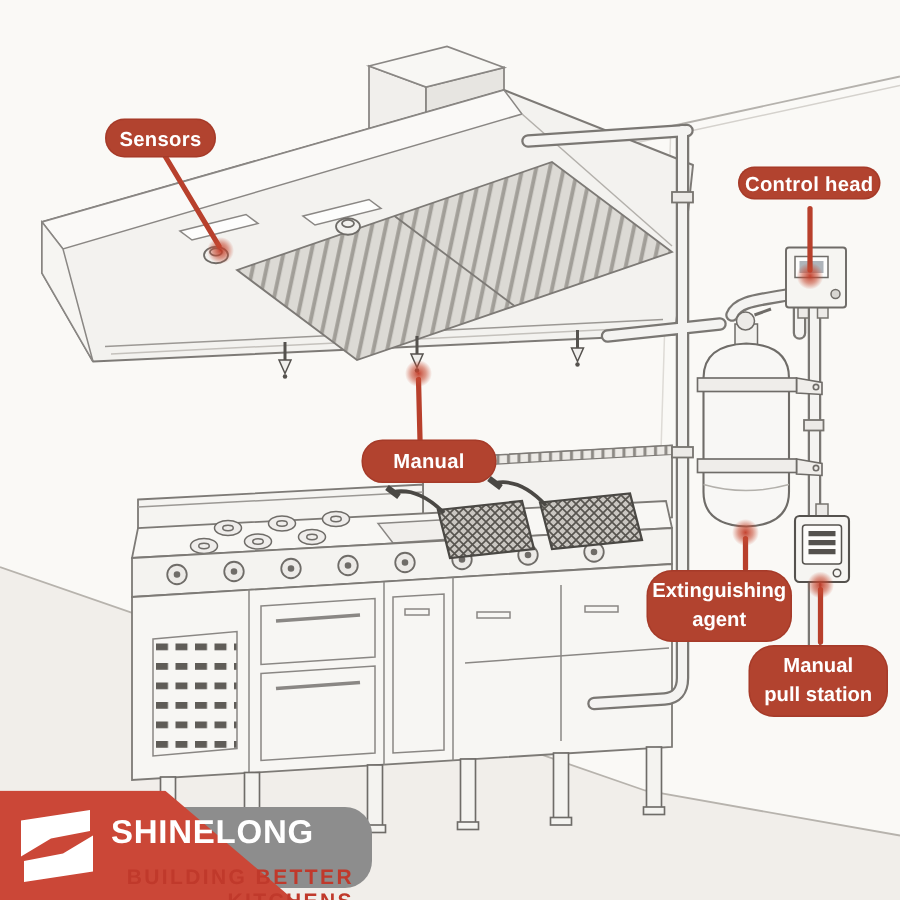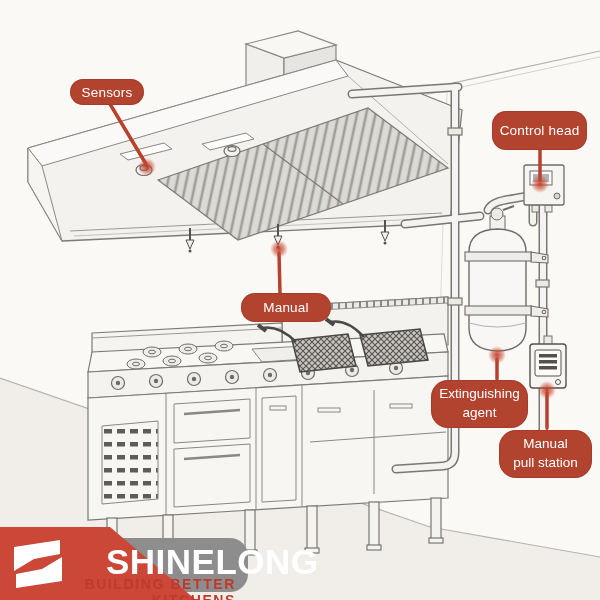--- a/index.html
+++ b/index.html
@@ -1,33 +1,33 @@
 <!DOCTYPE html>
 <html><head>
 <meta charset="utf-8">
 <style>
   html,body{margin:0;padding:0;background:#e8e8e8;}
   #stage{position:relative;width:600px;height:600px;background:#faf9f6;overflow:hidden;
          font-family:"Liberation Sans",sans-serif;}
   #art{position:absolute;left:0;top:0;}
-  .pill{position:absolute;background:#b2432f;color:#fff;font-weight:normal;text-align:center;
+  .pill{position:absolute;background:#b2432f;color:#fff;font-weight:bold;text-align:center;
         display:flex;flex-direction:column;justify-content:center;align-items:center;
         box-shadow:0 0 0 1px rgba(130,35,22,.25) inset;}
   .pill.one{font-size:13.5px;letter-spacing:.2px;border-radius:14px;}
   .pill.two{font-size:13.5px;line-height:1.4;border-radius:17px;}
   .pill span{display:block;}
   
   #logo{position:absolute;left:0;top:527px;width:260px;height:73px;}
   #logo .gray{position:absolute;left:102px;top:11px;width:146px;height:54px;
               background:#8d8d8d;border-radius:0 18px 18px 0;}
   #logo .red{position:absolute;left:0;top:0;width:200px;height:73px;background:#cb4737;
              clip-path:polygon(0 0,110px 0,196px 73px,0 73px);}
   #logo .smark{position:absolute;left:10px;top:8px;}
-  #logo .brand{position:absolute;left:74px;top:15px;font-size:35px;font-weight:bold;
-               color:#fff;letter-spacing:.5px;margin-left:32px;}
+  #logo .brand{position:absolute;left:74px;top:15px;font-size:22px;font-weight:bold;
+               color:#fff;letter-spacing:.5px;}
   #logo .tagline{position:absolute;left:80px;top:49px;width:156px;text-align:right;
                  font-size:14px;font-weight:bold;color:#c0392b;letter-spacing:1.6px;}
 </style>
 </head>
 <body>
 
 <div id="stage">
 
 <svg id="art" width="600" height="600" viewBox="0 0 600 600">
   <defs>
@@ -263,21 +263,21 @@
     <circle cx="497" cy="355" r="9" fill="url(#glow)" stroke="none"></circle>
     <line x1="547" y1="428" x2="547" y2="393"></line>
     <circle cx="547" cy="390" r="9" fill="url(#glow)" stroke="none"></circle>
   </g>
 </svg>
 
 <div class="pill one" style="left:70px;top:79px;width:74px;height:26px;">
   <span>Sensors</span>
 </div>
 
-<div class="pill one" style="left:492px;top:111px;width:95px;height:39px;">
+<div class="pill one" style="left:492px;top:111px;width:95px;height:22px;">
   <span>Control head</span>
 </div>
 
 <div class="pill one" style="left:241px;top:293px;width:90px;height:29px;">
   <span>Manual</span>
 </div>
 
 <div class="pill two" style="left:431px;top:380px;width:97px;height:48px;">
   <span>Extinguishing</span>
   <span>agent</span>

